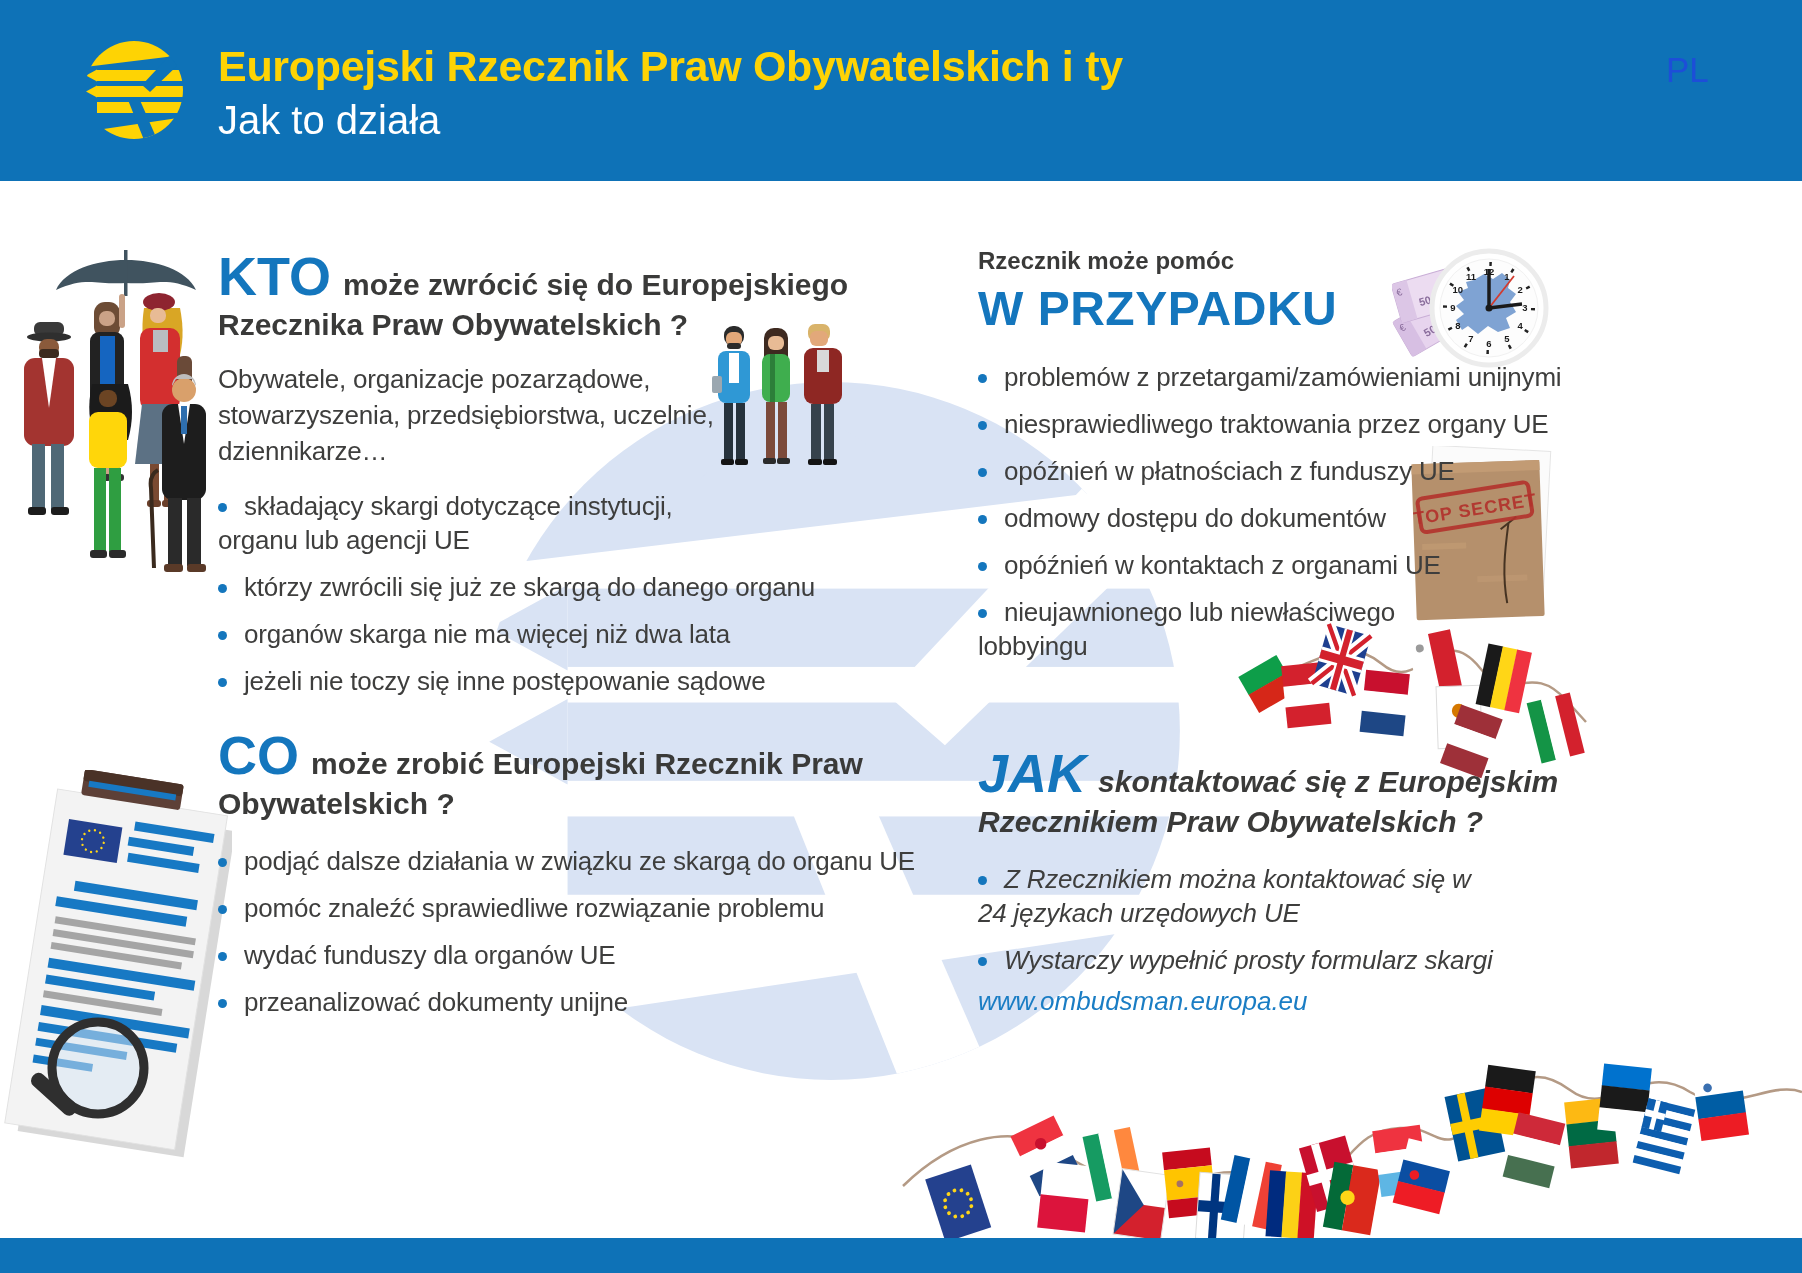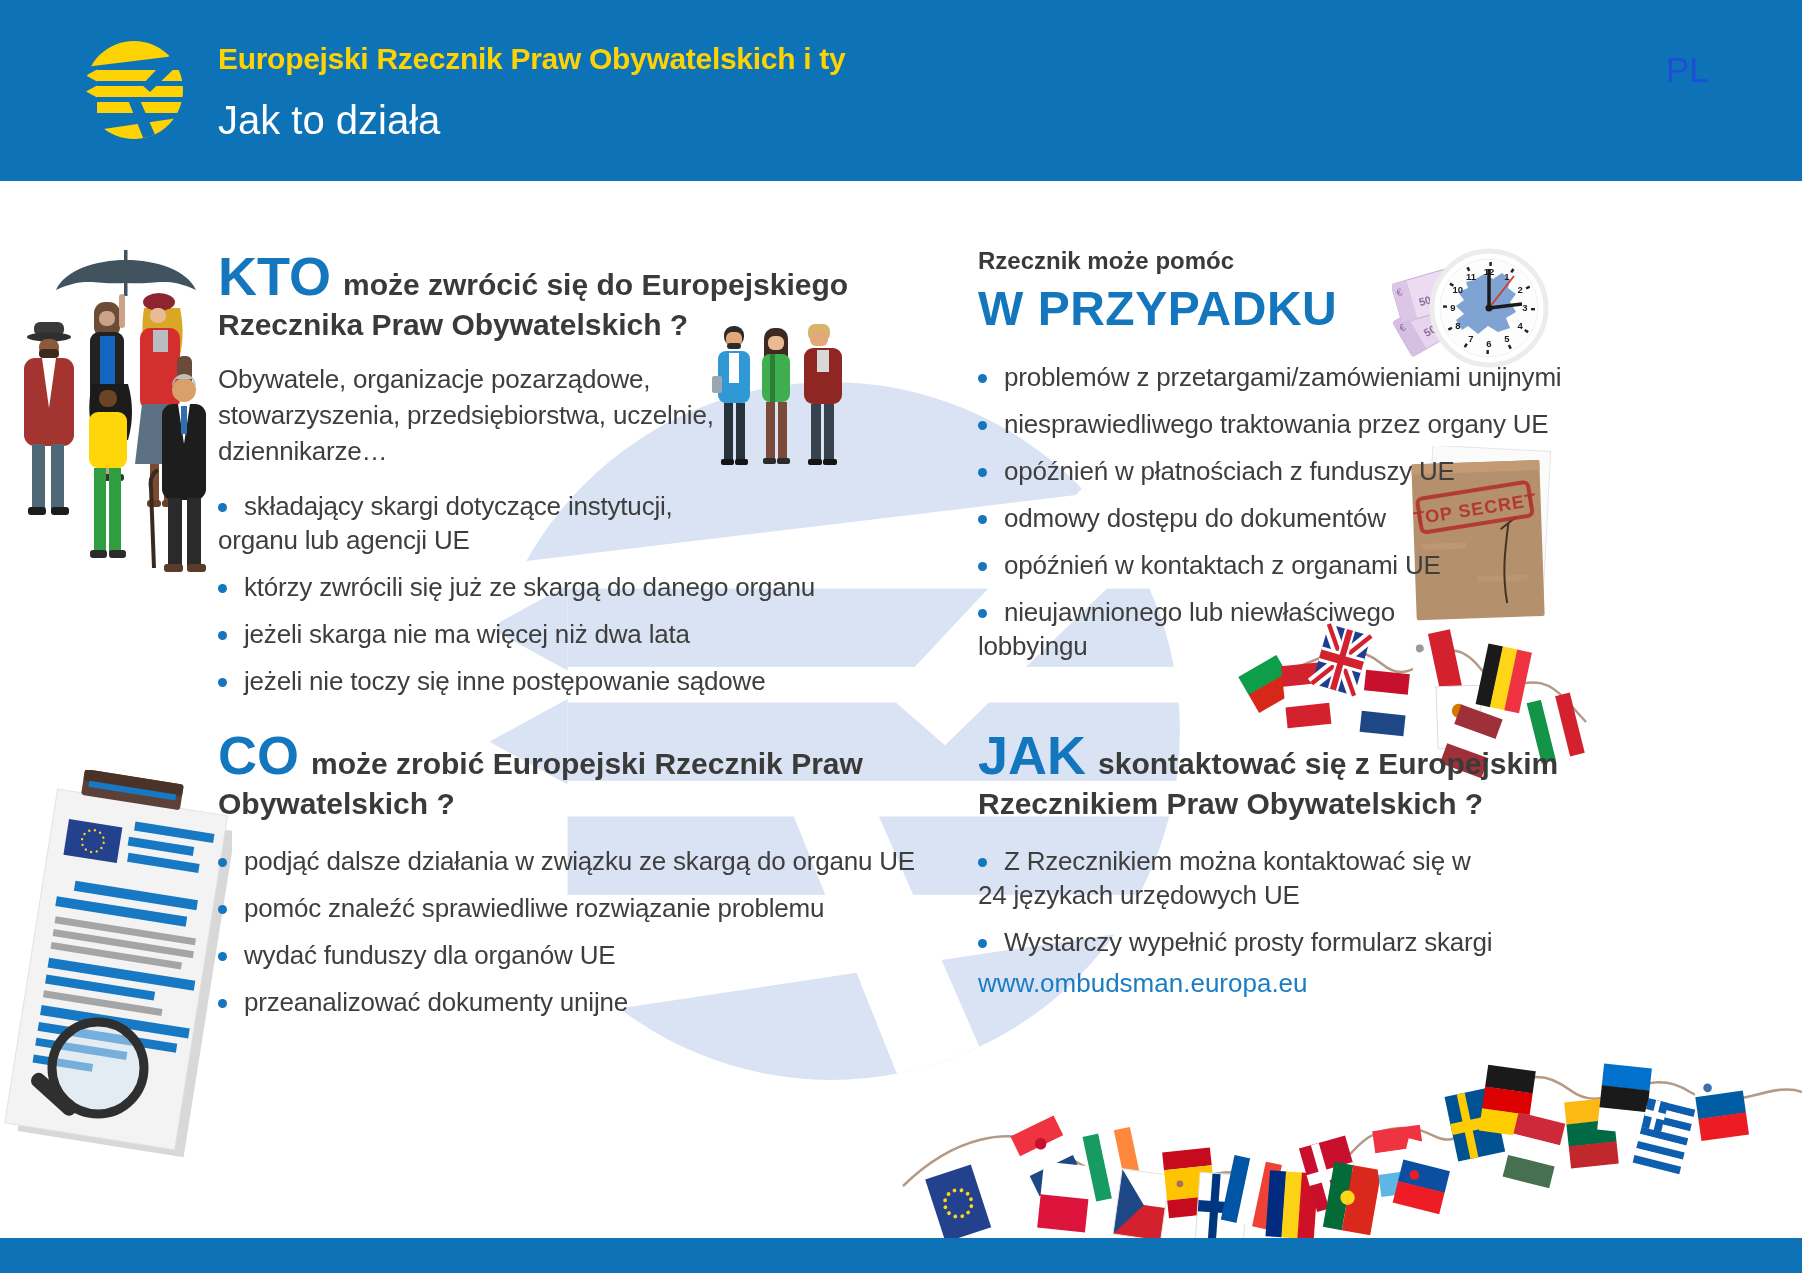--- a/index.html
+++ b/index.html
@@ -2,21 +2,21 @@
 <html><head>
 <meta charset="utf-8">
 <style>
   html,body{margin:0;padding:0;background:#fff;}
   .page{position:relative;width:1802px;height:1273px;background:#ffffff;overflow:hidden;
         font-family:"Liberation Sans",sans-serif;}
   .abs{position:absolute;}
   
   .header{left:0;top:0;width:1802px;height:181px;background:#0e72b7;z-index:30;}
   .logo{left:84px;top:40px;width:100px;height:100px;z-index:31;}
-  .title{left:218px;top:42px;font-size:30px;font-weight:bold;color:#fed304;letter-spacing:-0.3px;z-index:31;}
+  .title{left:218px;top:42px;font-size:43px;font-weight:bold;color:#fed304;letter-spacing:-0.3px;z-index:31;}
   .subtitle{left:218px;top:98px;font-size:40px;font-weight:400;color:#ffffff;z-index:31;}
   .lang{left:1666px;top:50px;font-size:35px;color:#1d4ed8;z-index:31;}
   
   .wm{left:475px;top:375px;width:712px;height:712px;z-index:1;}
   
   .txt{z-index:10;}
   .h2{font-weight:bold;color:#3a3a39;font-size:30px;line-height:40px;}
   .kw{color:#1476bd;font-size:54px;font-weight:bold;margin-right:12px;}
   .lead{font-size:24px;font-weight:bold;color:#3a3a39;line-height:36px;}
   .kw2{font-size:48px;font-weight:bold;color:#1476bd;letter-spacing:.5px;margin-top:2px;}
@@ -25,21 +25,21 @@
   ul.blts li{font-size:26px;line-height:34px;color:#3e3e3d;margin-bottom:13px;letter-spacing:-0.2px;}
   ul.blts .dot{display:inline-block;width:9px;height:9px;border-radius:50%;background:#1476bd;
                margin-right:17px;vertical-align:3px;}
   ul.blts .bt{white-space:pre-line;}
   #kto{left:218px;top:256px;width:660px;}
   #kto ul.blts{width:690px;}
   #przypadku{left:978px;top:243px;width:624px;}
   #przypadku ul.blts{margin-top:24px;}
   #co{left:218px;top:735px;width:760px;}
   #co .h2{width:660px;}
-  #jak{left:978px;top:735px;width:620px;}
+  #jak{left:978px;top:753px;width:620px;font-style:italic;}
   .link{font-size:26px;color:#1a7dc4;margin-top:-4px;}
   
   .illu{z-index:5;}
   .footer-bar{left:0;top:1238px;width:1802px;height:35px;background:#0e72b7;z-index:30;}
 </style>
 </head>
 <body>
 
 <div class="page">
 
@@ -81,21 +81,21 @@
   <div class="abs subtitle">Jak to działa</div>
   <div class="abs lang">PL</div>
 
   <div class="abs txt" id="kto">
     <div class="h2"><span class="kw">KTO</span><span>może zwrócić się do Europejskiego Rzecznika Praw Obywatelskich ?</span></div>
     <div class="intro">Obywatele, organizacje pozarządowe, stowarzyszenia, przedsiębiorstwa, uczelnie, dziennikarze…</div>
     <ul class="blts">
         <li><span class="dot"></span><span class="bt">składający skargi dotyczące instytucji,
 organu lub agencji UE</span></li>
         <li><span class="dot"></span><span class="bt">którzy zwrócili się już ze skargą do danego organu</span></li>
-        <li><span class="dot"></span><span class="bt">jeżeli skarga nie ma więcej niż dwa lata</span></li>
+        <li><span class="dot"></span><span class="bt">organów skarga nie ma więcej niż dwa lata</span></li>
         <li><span class="dot"></span><span class="bt">jeżeli nie toczy się inne postępowanie sądowe</span></li>
       </ul>
   </div>
 
   <div class="abs txt" id="przypadku">
     <div class="lead">Rzecznik może pomóc</div>
     <div class="kw2">W PRZYPADKU</div>
     <ul class="blts">
         <li><span class="dot"></span><span class="bt">problemów z przetargami/zamówieniami unijnymi</span></li>
         <li><span class="dot"></span><span class="bt">niesprawiedliwego traktowania przez organy UE</span></li>

